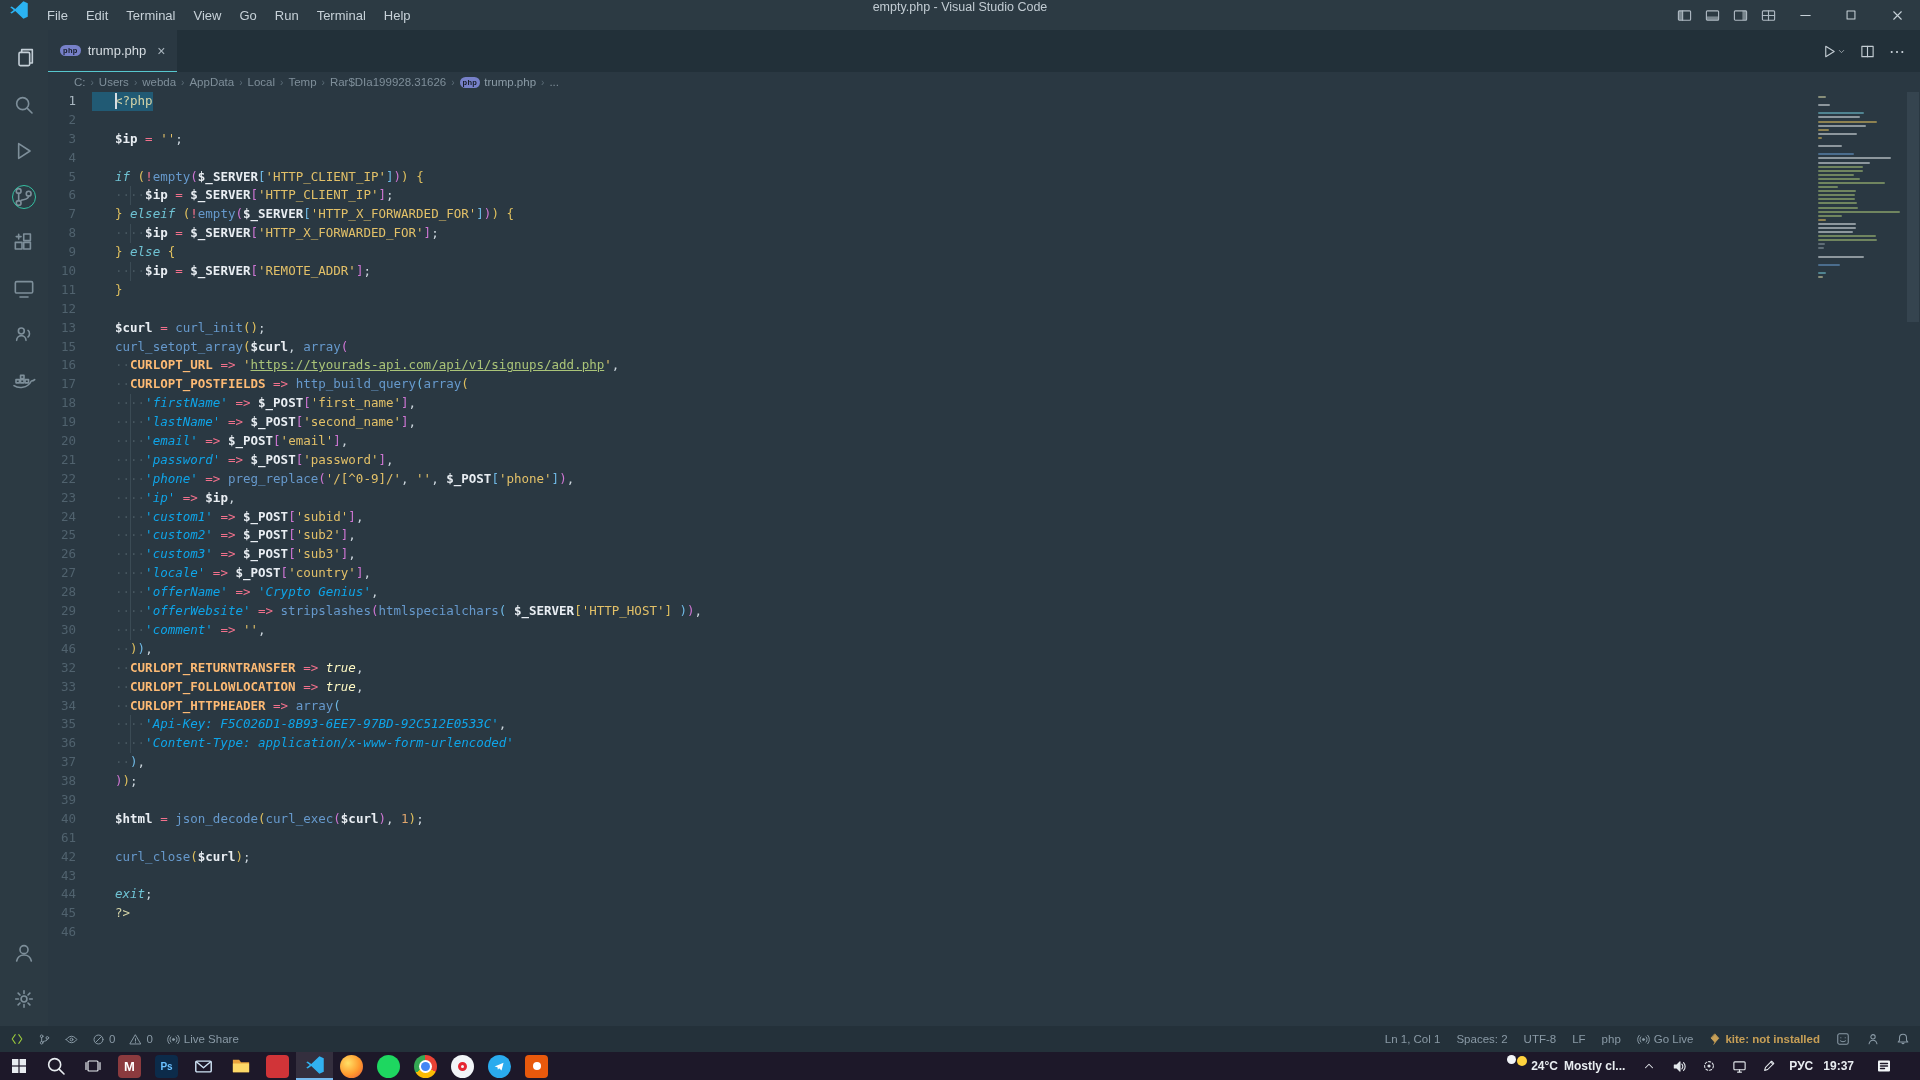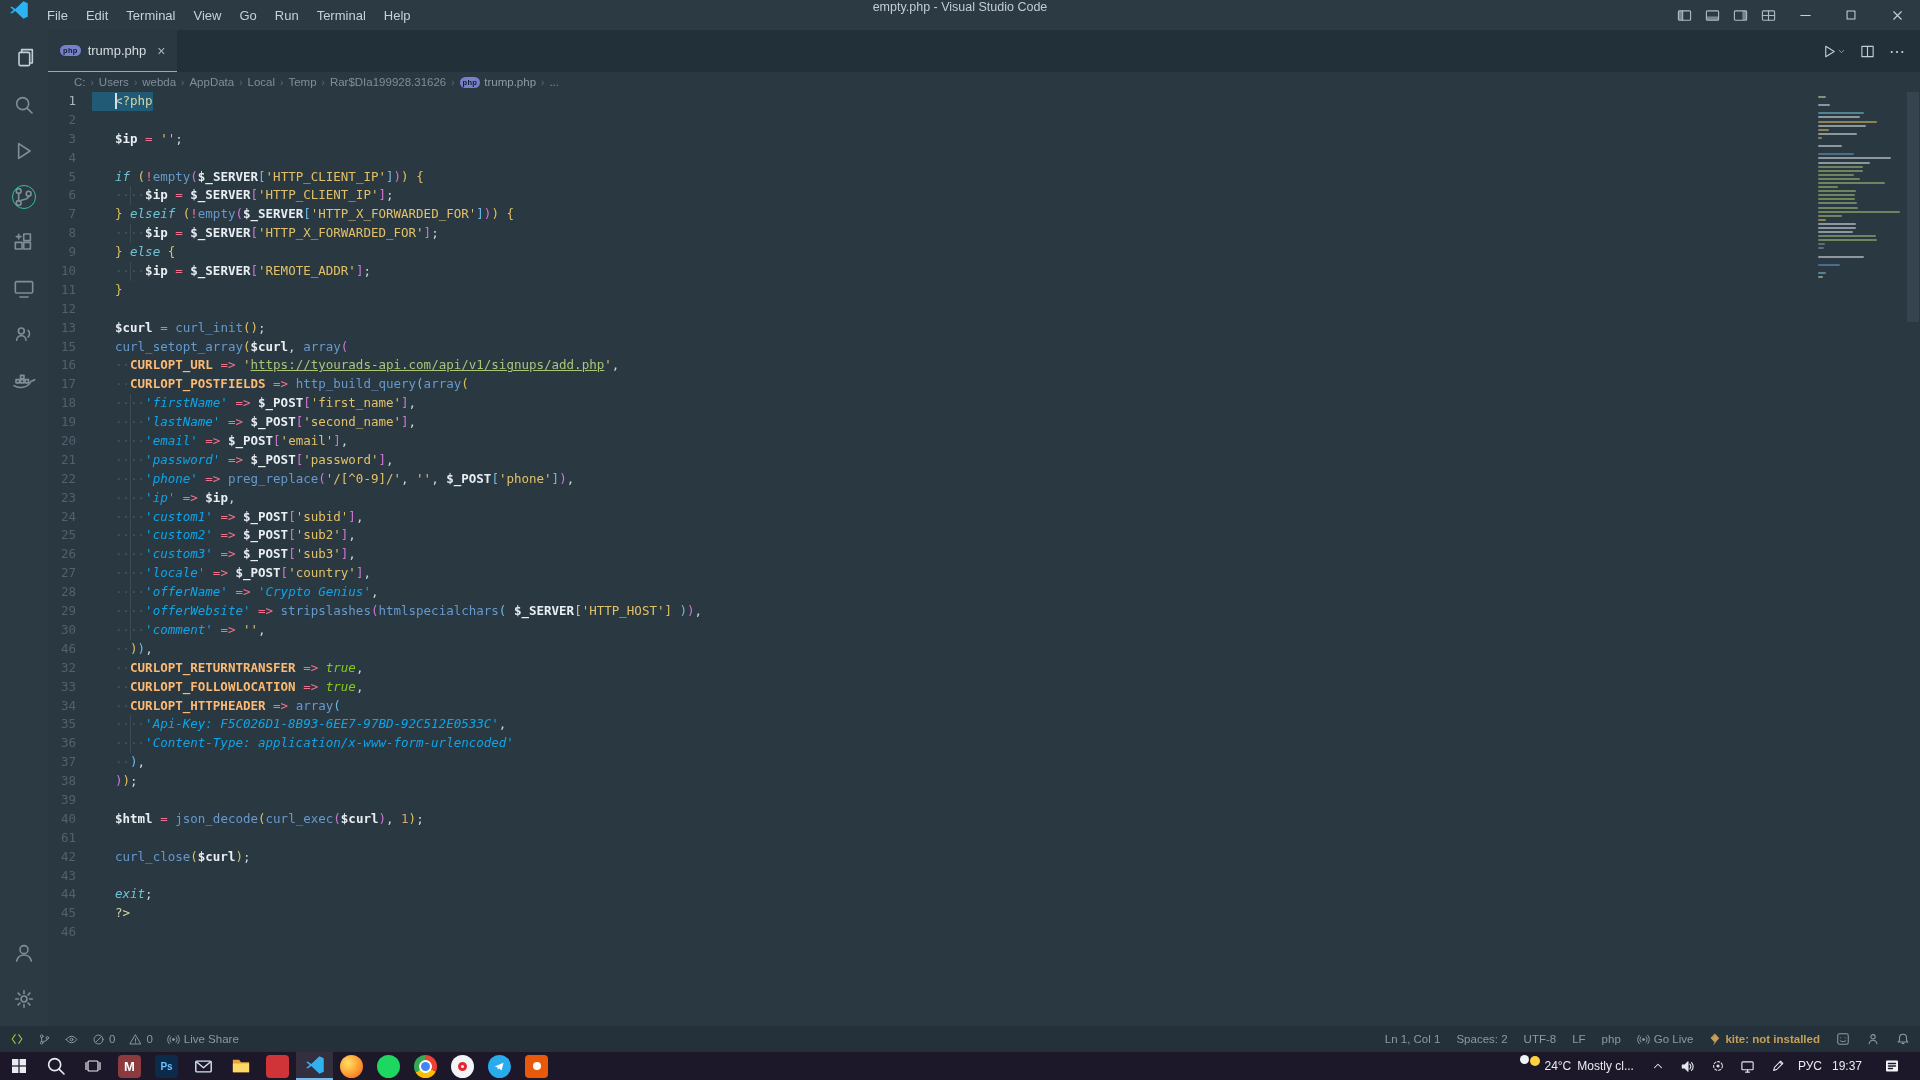--- a/index.html
+++ b/index.html
@@ -66,21 +66,21 @@
   .tk.str  { color:#e2c068; }
   .tk.strg { color:#0ea5e9;font-style:italic; }
   .tk.lnk  { color:#aac478; text-decoration:underline; }
   .tk.op   { color:#f2718c; }
   .tk.num  { color:#e0a66d; }
   .tk.pun  { color:#ccd6dd; }
   .tk.b1   { color:#e0c05e; }
   .tk.b2   { color:#cf76d4; }
   .tk.b3   { color:#6fb9e5; }
   .tk.ind  { color:#46565f; }
-  .tk.bool { color:#84cc16; font-style:italic;text-align:center; }
+  .tk.bool { color:#fef9c3; font-style:italic;text-align:center; }
   .code-line.active .line-text { background:#215a74; display:inline-block; }
 
   .minimap { position:absolute; top:4px; right:16px; width:86px; }
   .mm-row { height:2px; margin-bottom:2.1px; border-radius:1px; opacity:.55; }
   .scrollbar { position:absolute; top:0; right:0; width:14px; height:100%; }
   .scroll-thumb { position:absolute; top:0; right:1px; width:12px; height:230px;
     background:rgba(140,160,172,.12); }
 
   
   .statusbar { height:26px; background:#24313a; display:flex; align-items:center;
@@ -89,21 +89,21 @@
   .sb-right { margin-left:auto; gap:16px; }
   .sb-item { display:flex; align-items:center; gap:4px; white-space:nowrap; }
   .sb-item.accent { color:#c79f56; font-weight:bold; }
   .sb-item svg { display:block; }
 
   
   .taskbar { height:28px; background:#1d1829; display:flex; align-items:stretch;
     color:#e8ecf0; font-size:12px; flex:0 0 auto; }
   .tb-cell { width:37px; display:flex; align-items:center; justify-content:center; position:relative; }
   .tb-cell.active { background:rgba(255,255,255,.10); border-bottom:2px solid #76b9ed; }
-  .tray { margin-left:auto; display:flex; align-items:center; gap:10px; padding-right:8px; }
+  .tray { margin-left:auto; display:flex; align-items:center; gap:10px; padding-right:16px;font-weight:bold; }
   .tray-ico { display:flex; align-items:center; justify-content:center; color:#e4e8ec; width:20px; }
   .weather { display:flex; align-items:center; gap:6px; margin-right:4px; }
   .sun { width:10px; height:10px; background:#ffd23e; border-radius:50%; position:absolute; top:-3px; right:-2px;}
   .cloud { width:18px; height:9px; background:#f2f5f8; border-radius:8px; position:relative; }
   .cloud:before { content:""; position:absolute; width:9px; height:9px; background:#f2f5f8;
     border-radius:50%; top:-4px; left:4px; }
   .wx-wrap { position:relative; width:22px; height:14px; }
   .app-chip { width:23px; height:23px; border-radius:4px; display:flex; align-items:center;
     justify-content:center; font-weight:bold; color:#fff; }
   .circle { border-radius:50%; }

